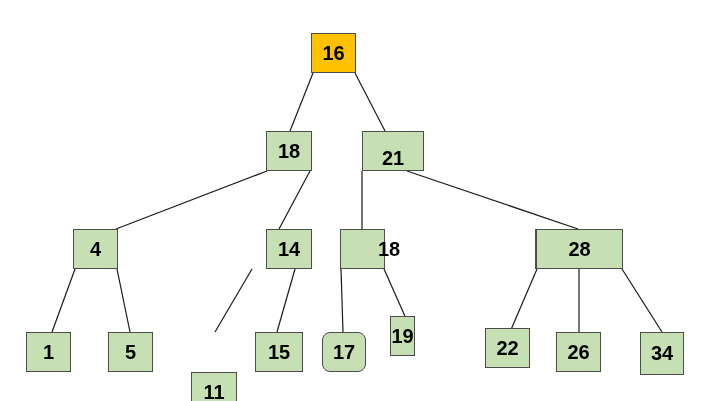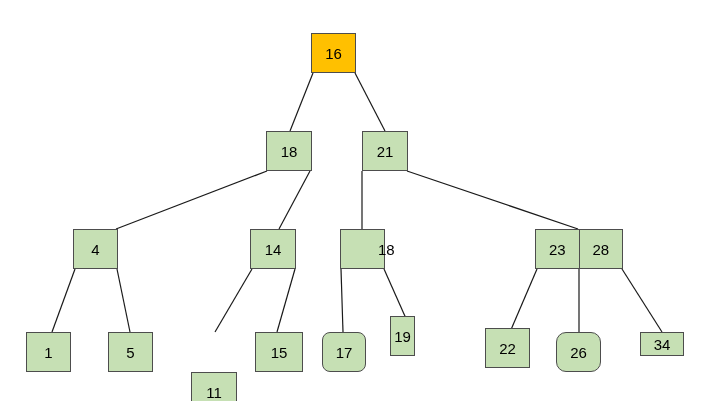--- a/index.html
+++ b/index.html
@@ -29,22 +29,22 @@
     background: var(--fill, #c6e0b4);
   }
   .node.highlight {
     background: var(--hl, #ffc000);
   }
   .key {
     flex: 1 1 0;
     display: flex;
     align-items: center;
     justify-content: center;
-    font-size: 15px;
-    font-weight: 400;
+    font-size: 20px;
+    font-weight: 700;
     color: var(--text, #000000);
     user-select: none;
   }
   .key.sep {
     border-left: 1.5px solid var(--border, #4d4d4d);
   }
 </style>
 </head>
 <body>
 
@@ -66,34 +66,33 @@
       <line x1="579" y1="269" x2="579" y2="332"></line>
       <line x1="622" y1="269" x2="662" y2="332"></line>
     </svg>
   <div id="nodes">
       <div class="node highlight" style="left: 311px; top: 33px; width: 45px; height: 40px;">
         <span class="key">16</span>
       </div>
       <div class="node" style="left: 266px; top: 131px; width: 46px; height: 40px;">
         <span class="key">18</span>
       </div>
-      <div class="node" style="left: 362px; top: 131px; width: 46px; height: 40px;">
+      <div class="node" style="left: 362px; top: 131px; width: 62px; height: 40px; align-items: flex-end;">
         <span class="key">21</span>
       </div>
       <div class="node" style="left: 73px; top: 229px; width: 45px; height: 40px;">
         <span class="key">4</span>
       </div>
-      <div class="node" style="left: 250px; top: 229px; width: 46px; height: 40px;">
+      <div class="node" style="left: 266px; top: 229px; width: 46px; height: 40px;">
         <span class="key">14</span>
       </div>
       <div class="node" style="left: 340px; top: 229px; width: 45px; height: 40px; padding-left: 37px;">
         <span class="key">18</span>
       </div>
       <div class="node" style="left: 535px; top: 229px; width: 88px; height: 40px;">
-        <span class="key">23</span>
         <span class="key sep">28</span>
       </div>
       <div class="node" style="left: 26px; top: 332px; width: 45px; height: 40px;">
         <span class="key">1</span>
       </div>
       <div class="node" style="left: 108px; top: 332px; width: 45px; height: 40px;">
         <span class="key">5</span>
       </div>
       <div class="node" style="left: 191px; top: 332px; width: 46px; height: 40px; margin-top: 40px;">
         <span class="key">11</span>
@@ -103,20 +102,20 @@
       </div>
       <div class="node" style="left: 322px; top: 332px; width: 44px; height: 40px; border-radius: 8px;">
         <span class="key">17</span>
       </div>
       <div class="node" style="left: 390px; top: 316px; width: 25px; height: 40px;">
         <span class="key">19</span>
       </div>
       <div class="node" style="left: 485px; top: 328px; width: 45px; height: 40px;">
         <span class="key">22</span>
       </div>
-      <div class="node" style="left: 556px; top: 332px; width: 45px; height: 40px; border-radius: 10px;">
+      <div class="node" style="left: 556px; top: 332px; width: 45px; height: 40px;">
         <span class="key">26</span>
       </div>
-      <div class="node" style="left: 640px; top: 332px; width: 44px; height: 24px;">
+      <div class="node" style="left: 640px; top: 332px; width: 44px; height: 43px;">
         <span class="key">34</span>
       </div>
     </div>
 </div>
 
 </body></html>

